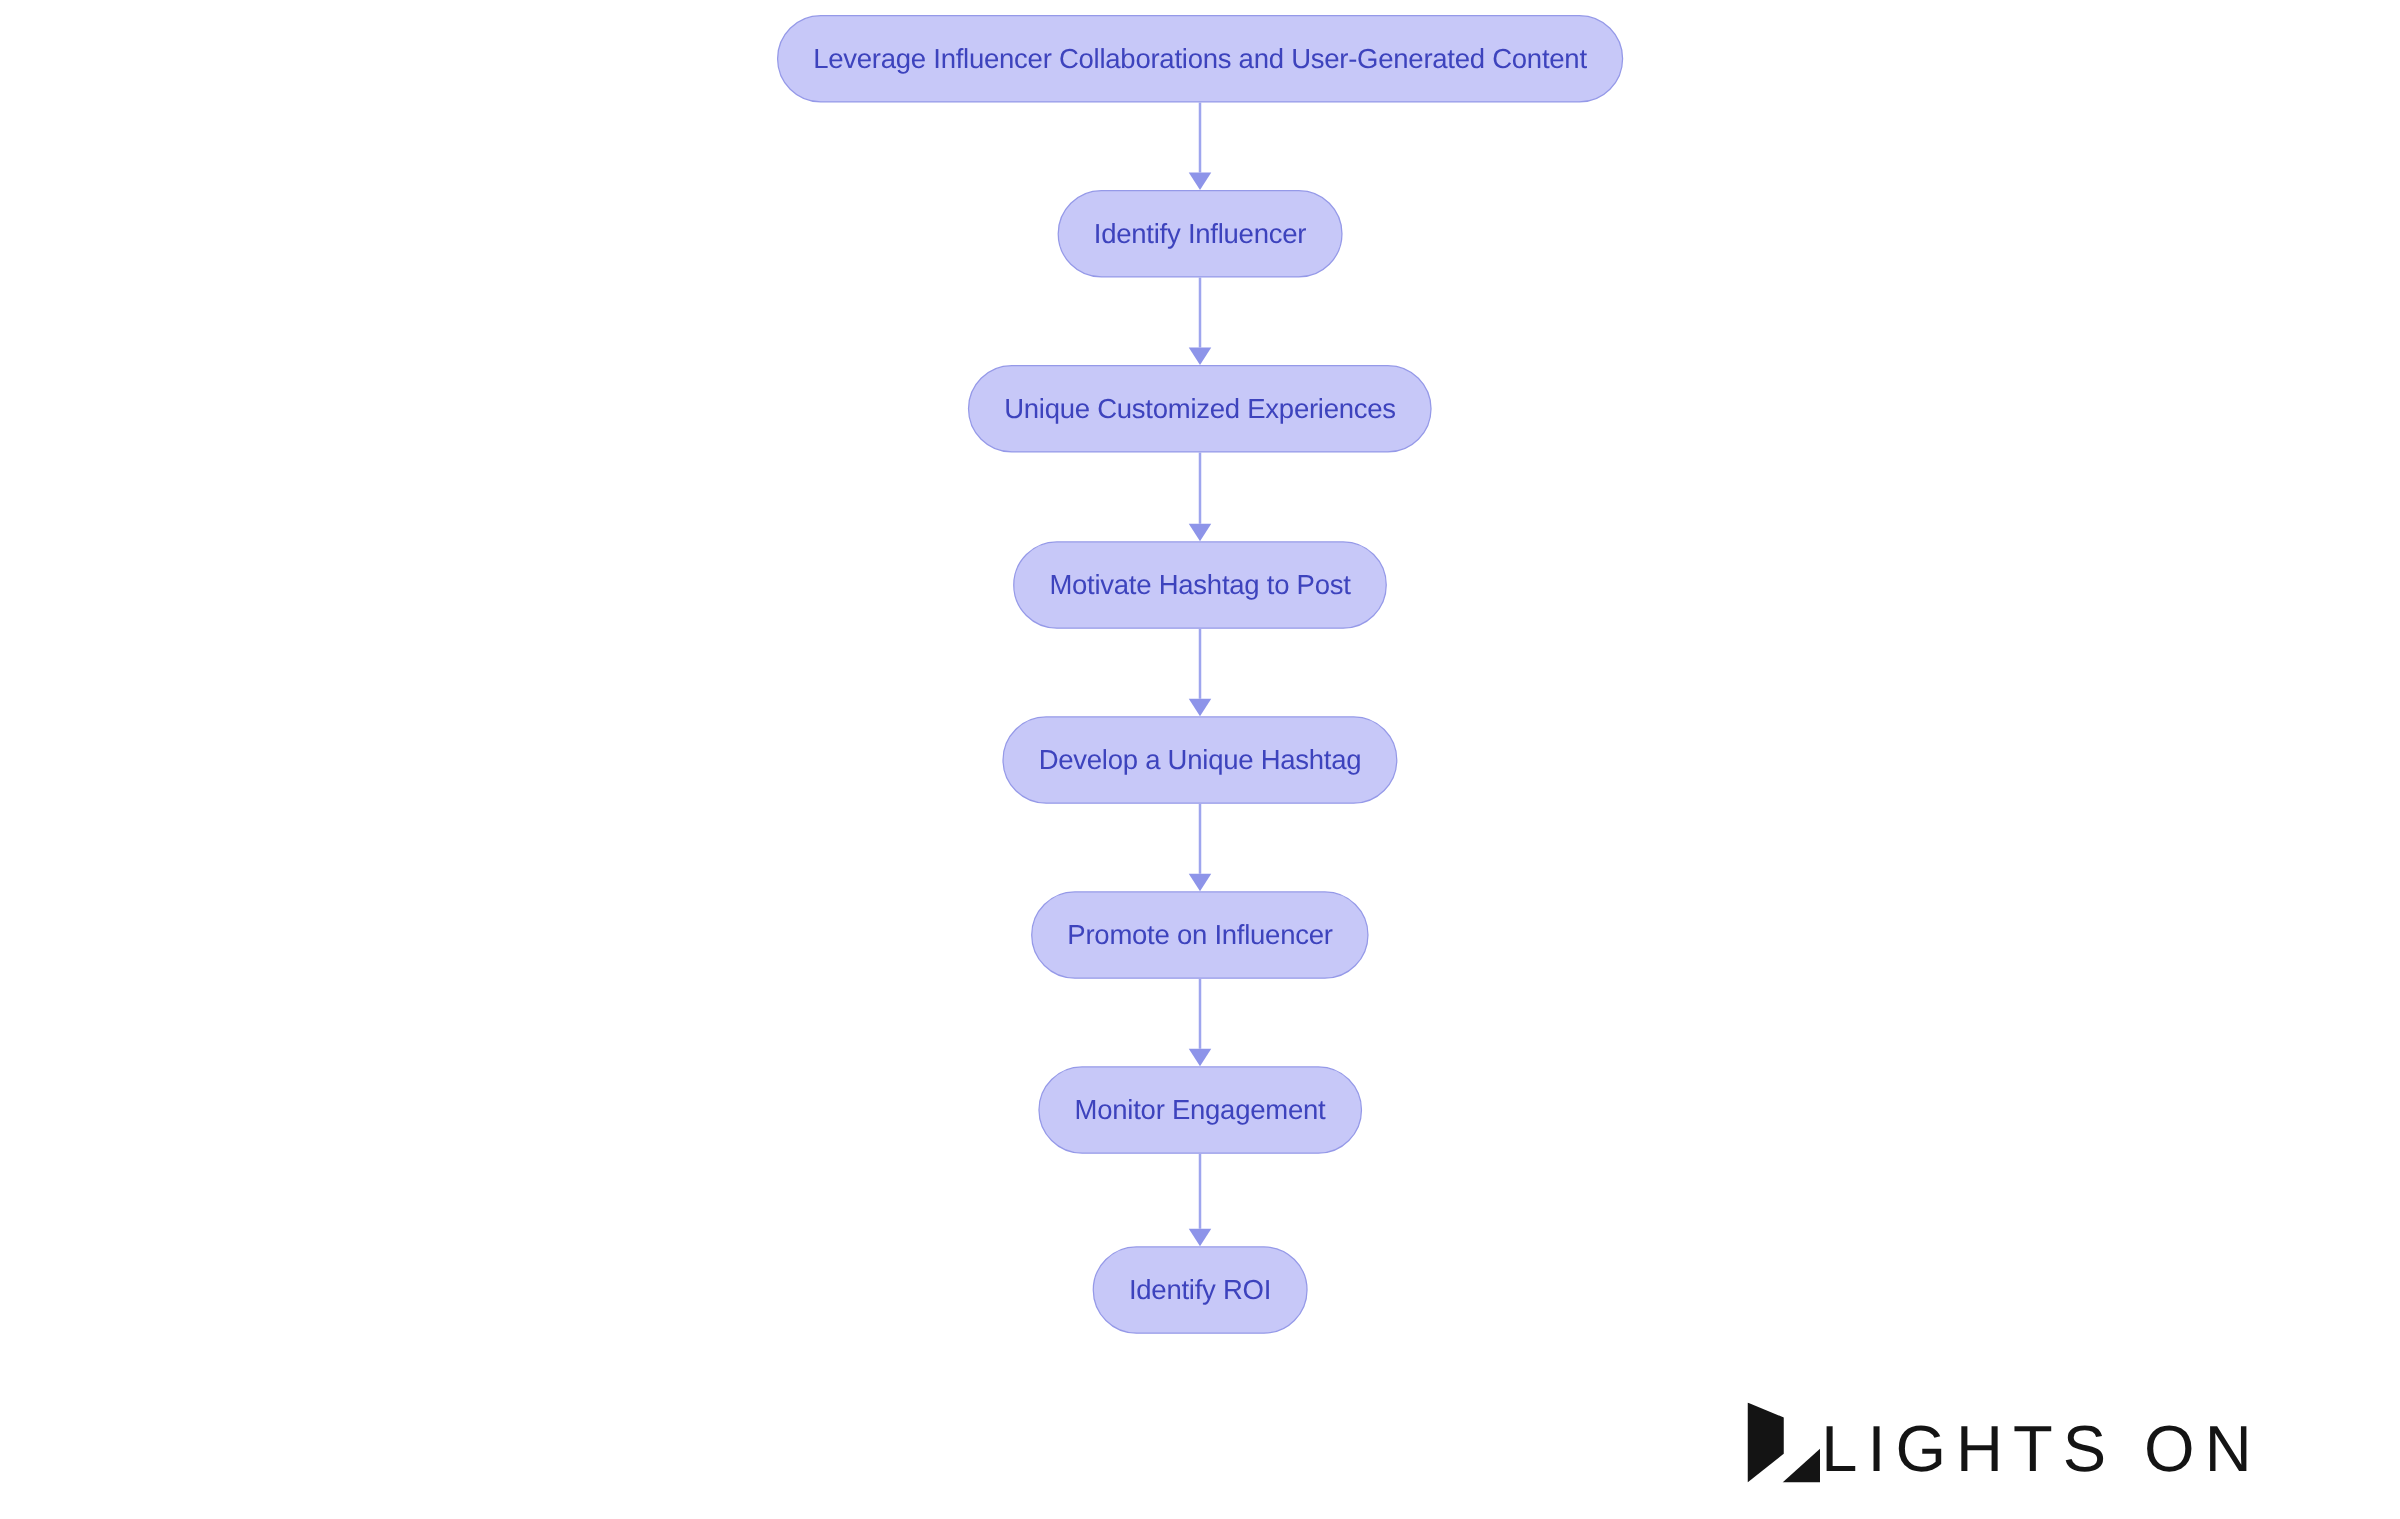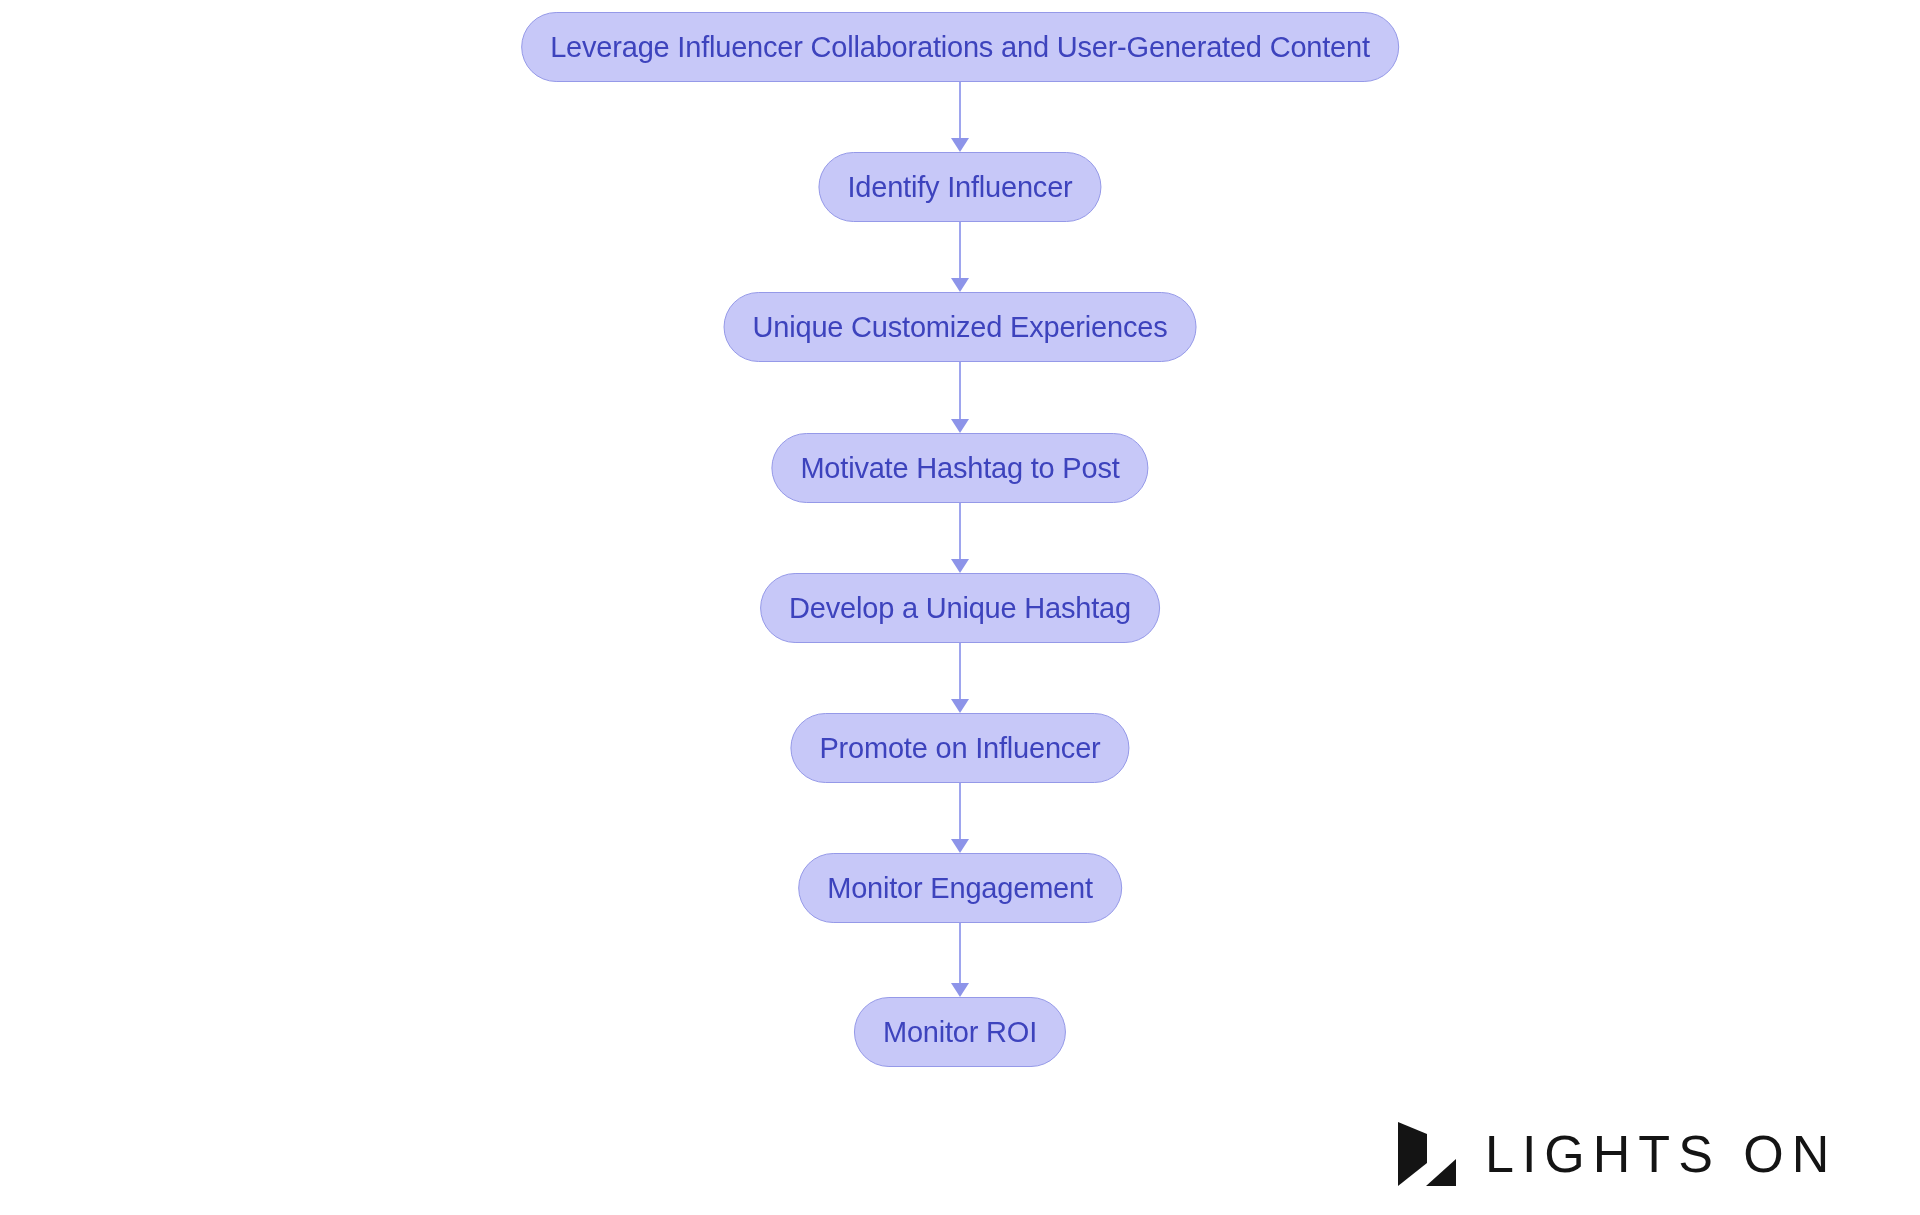--- a/index.html
+++ b/index.html
@@ -31,21 +31,21 @@
     height:70px;
     display:inline-flex;
     align-items:center;
     justify-content:center;
     padding:0 28px;
     white-space:nowrap;
     background:var(--node-fill);
     border:1.5px solid var(--node-border);
     border-radius:35px;
     color:var(--node-text);
-    font-size:29px;
+    font-size:22px;
     letter-spacing:-0.2px;
   }
   .n1{top:12px;}
   .n2{top:152px;}
   .n3{top:292px;}
   .n4{top:433px;}
   .n5{top:573px;}
   .n6{top:713px;}
   .n7{top:853px;}
   .n8{top:997px;}
@@ -75,22 +75,21 @@
   .a4{top:503px;height:70px;}
   .a5{top:643px;height:70px;}
   .a6{top:783px;height:70px;}
   .a7{top:923px;height:74px;}
   
   .logo{
     position:absolute;
     left:1398px;
     top:1122px;
     display:flex;
-    align-items:flex-start;
-    gap:28px;
+    align-items:flex-end;
   }
   .logo-mark{display:block;}
   .logo-mark polygon{fill:var(--logo-color);}
   .logo-text{
     color:var(--logo-color);
     font-size:52px;
     font-weight:400;
     letter-spacing:8px;
     line-height:1;
     padding-top:6px;
@@ -144,21 +143,21 @@
     <div class="head"></div>
   </div>
 
   <div class="flow-node n7">Monitor Engagement</div>
 
   <div class="connector a7">
     <div class="line"></div>
     <div class="head"></div>
   </div>
 
-  <div class="flow-node n8">Monitor ROI</div>
+  <div class="flow-node n8">Identify ROI</div>
 
   <div class="logo">
     <svg class="logo-mark" width="59" height="64" viewBox="0 0 59 64" xmlns="http://www.w3.org/2000/svg">
       <polygon points="0,0 29,12 29,41 0,64"></polygon>
       <polygon points="28,64 58,37 58,64"></polygon>
     </svg>
     <span class="logo-text">LIGHTS ON</span>
   </div>
 
 </div>

